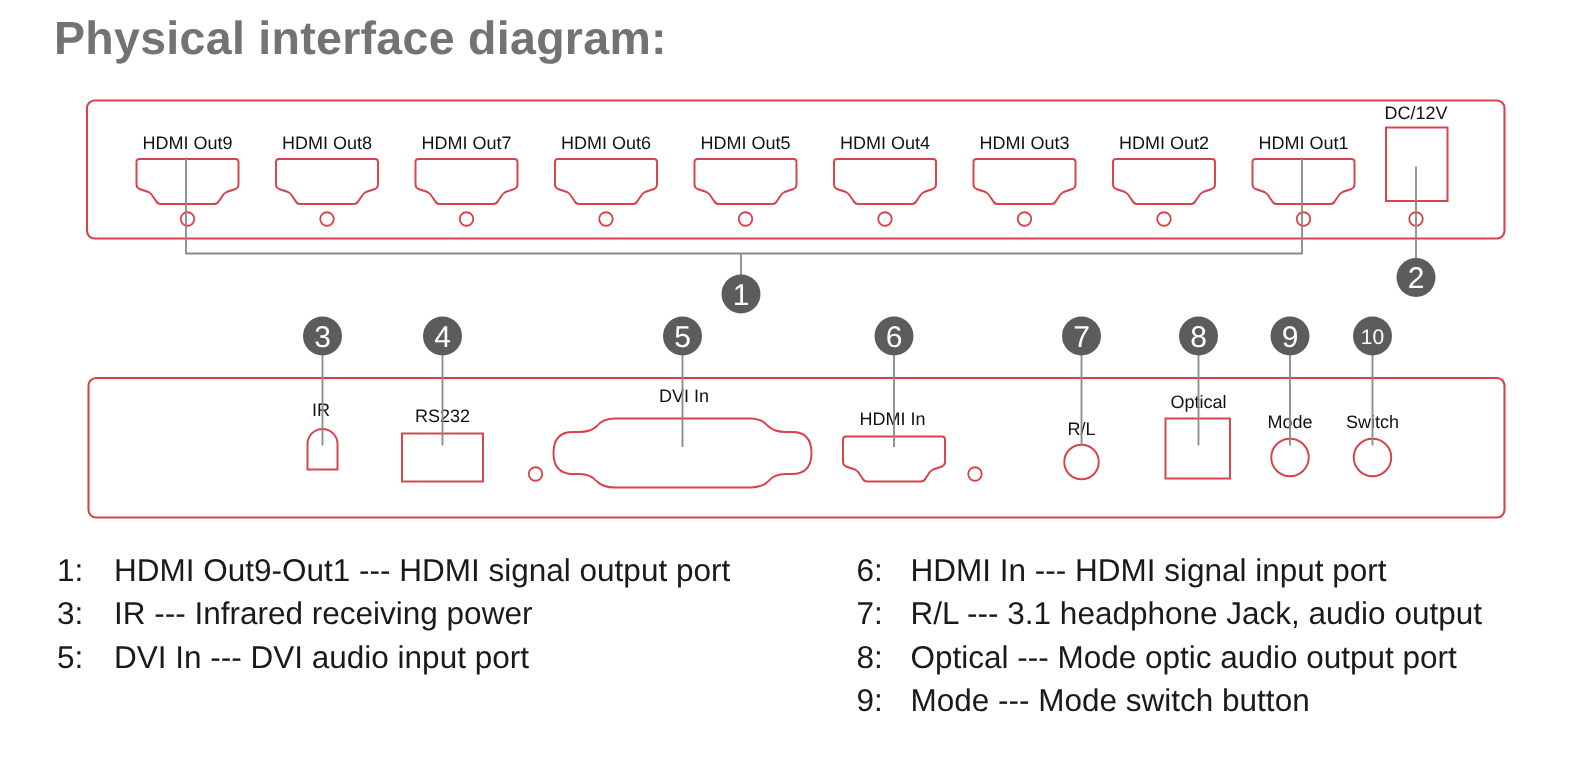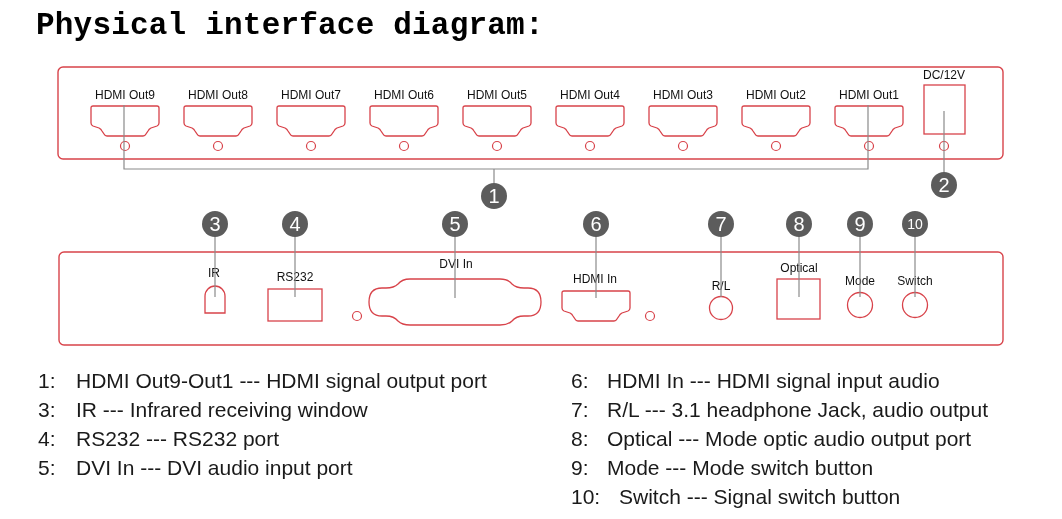--- a/index.html
+++ b/index.html
@@ -12,25 +12,25 @@
       height: 519px;
       position: relative;
       overflow: hidden;
       font-family: "Liberation Sans", sans-serif;
       color: #1a1a1a;
     }
     .title {
       position: absolute;
       left: 36px;
       top: 8px;
-      font-family: Liberation Mono, monospace;
+      font-family: Liberation Sans, sans-serif;
       font-weight: bold;
       font-size: 31px;
       letter-spacing: 0.2px;
-      color: #000000;
+      color: #737373;
       margin: 0;
     }
     svg.diagram {
       position: absolute;
       left: 0;
       top: 0;
     }
     .port-label {
       font-family: "Liberation Sans", sans-serif;
       font-size: 12px;
@@ -225,24 +225,22 @@
     <text class="badge-text" x="860" y="231" text-anchor="middle">9</text>
   </g>
   <g>
     <circle cx="915" cy="224" r="13" fill="#5c5c5c"></circle>
     <text class="badge-text small" x="915" y="229" text-anchor="middle">10</text>
   </g>
 </svg>
 
 <ul class="legend legend-left">
   <li><span class="num" style="width:38px">1:</span><span>HDMI Out9-Out1 --- HDMI signal output port</span></li>
-  <li><span class="num" style="width:38px">3:</span><span>IR --- Infrared receiving window</span></li>
-  <li><span class="num" style="width:38px">4:</span><span>RS232 --- RS232 port</span></li>
+  <li><span class="num" style="width:38px">3:</span><span>IR --- Infrared receiving power</span></li>
   <li><span class="num" style="width:38px">5:</span><span>DVI In --- DVI audio input port</span></li>
 </ul>
 
 <ul class="legend legend-right">
-  <li><span class="num" style="width:36px">6:</span><span>HDMI In --- HDMI signal input audio</span></li>
+  <li><span class="num" style="width:36px">6:</span><span>HDMI In --- HDMI signal input port</span></li>
   <li><span class="num" style="width:36px">7:</span><span>R/L --- 3.1 headphone Jack, audio output</span></li>
   <li><span class="num" style="width:36px">8:</span><span>Optical --- Mode optic audio output port</span></li>
   <li><span class="num" style="width:36px">9:</span><span>Mode --- Mode switch button</span></li>
-  <li><span class="num" style="width:48px">10:</span><span>Switch --- Signal switch button</span></li>
 </ul>
 
 </body></html>

